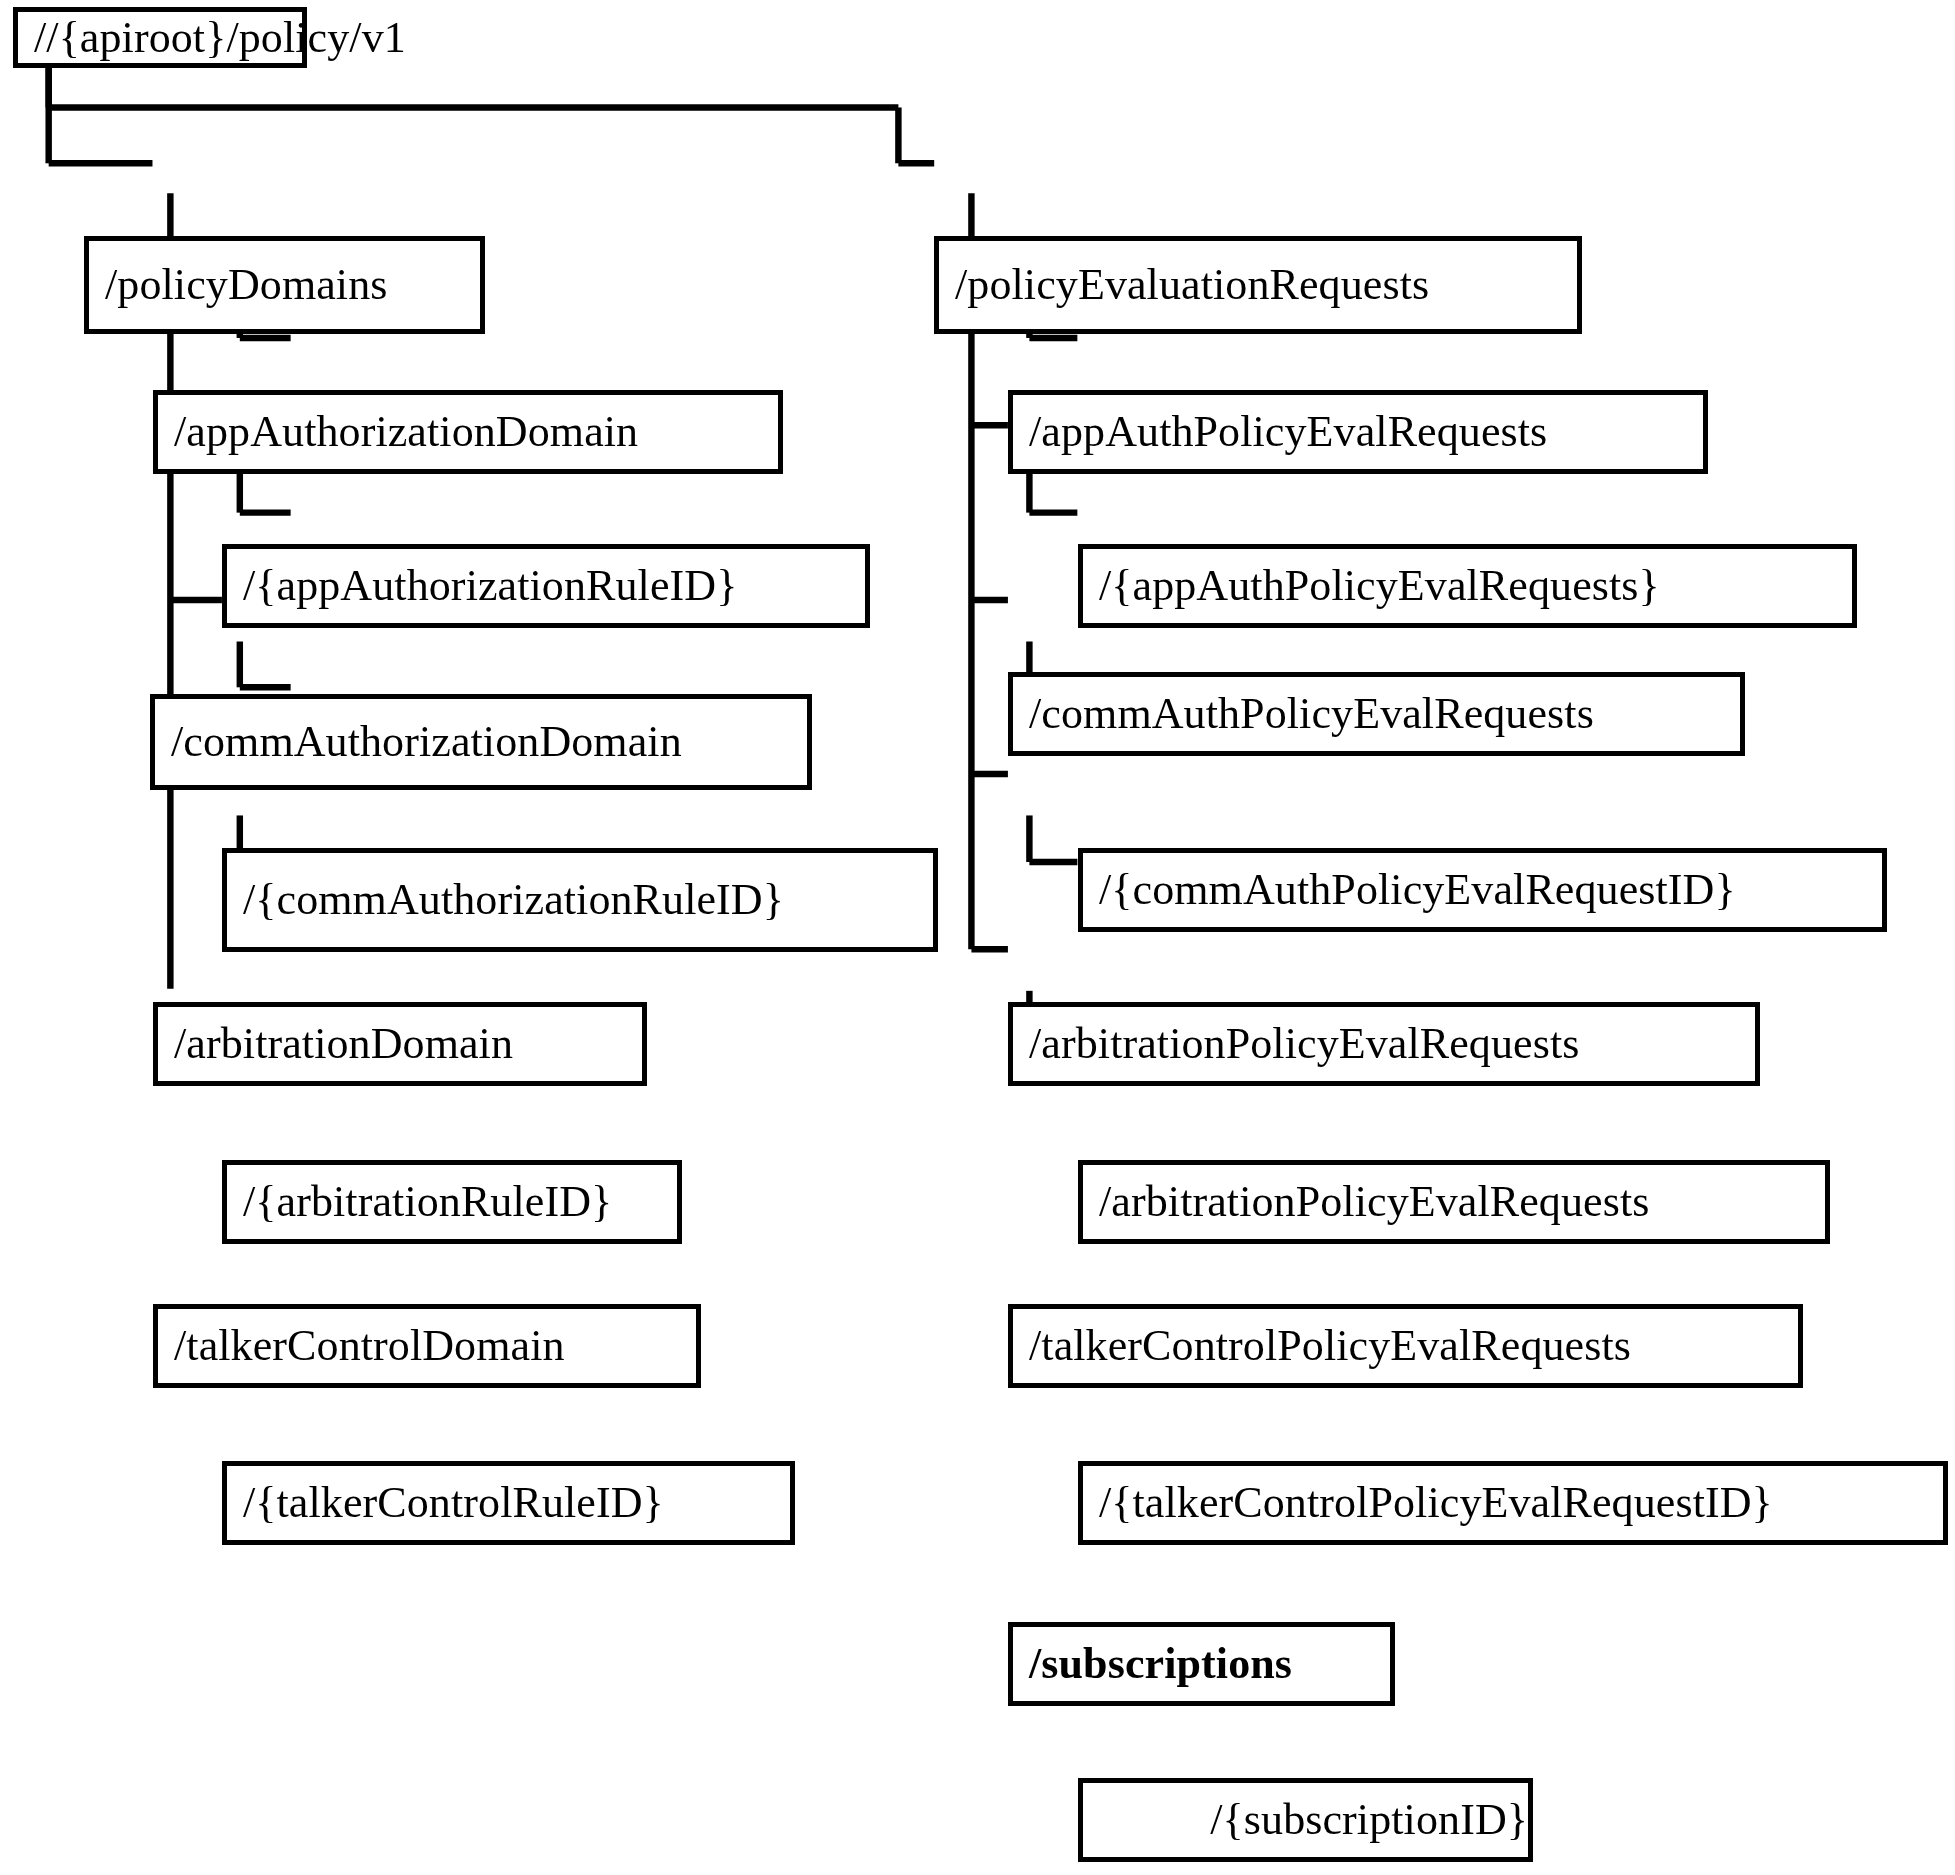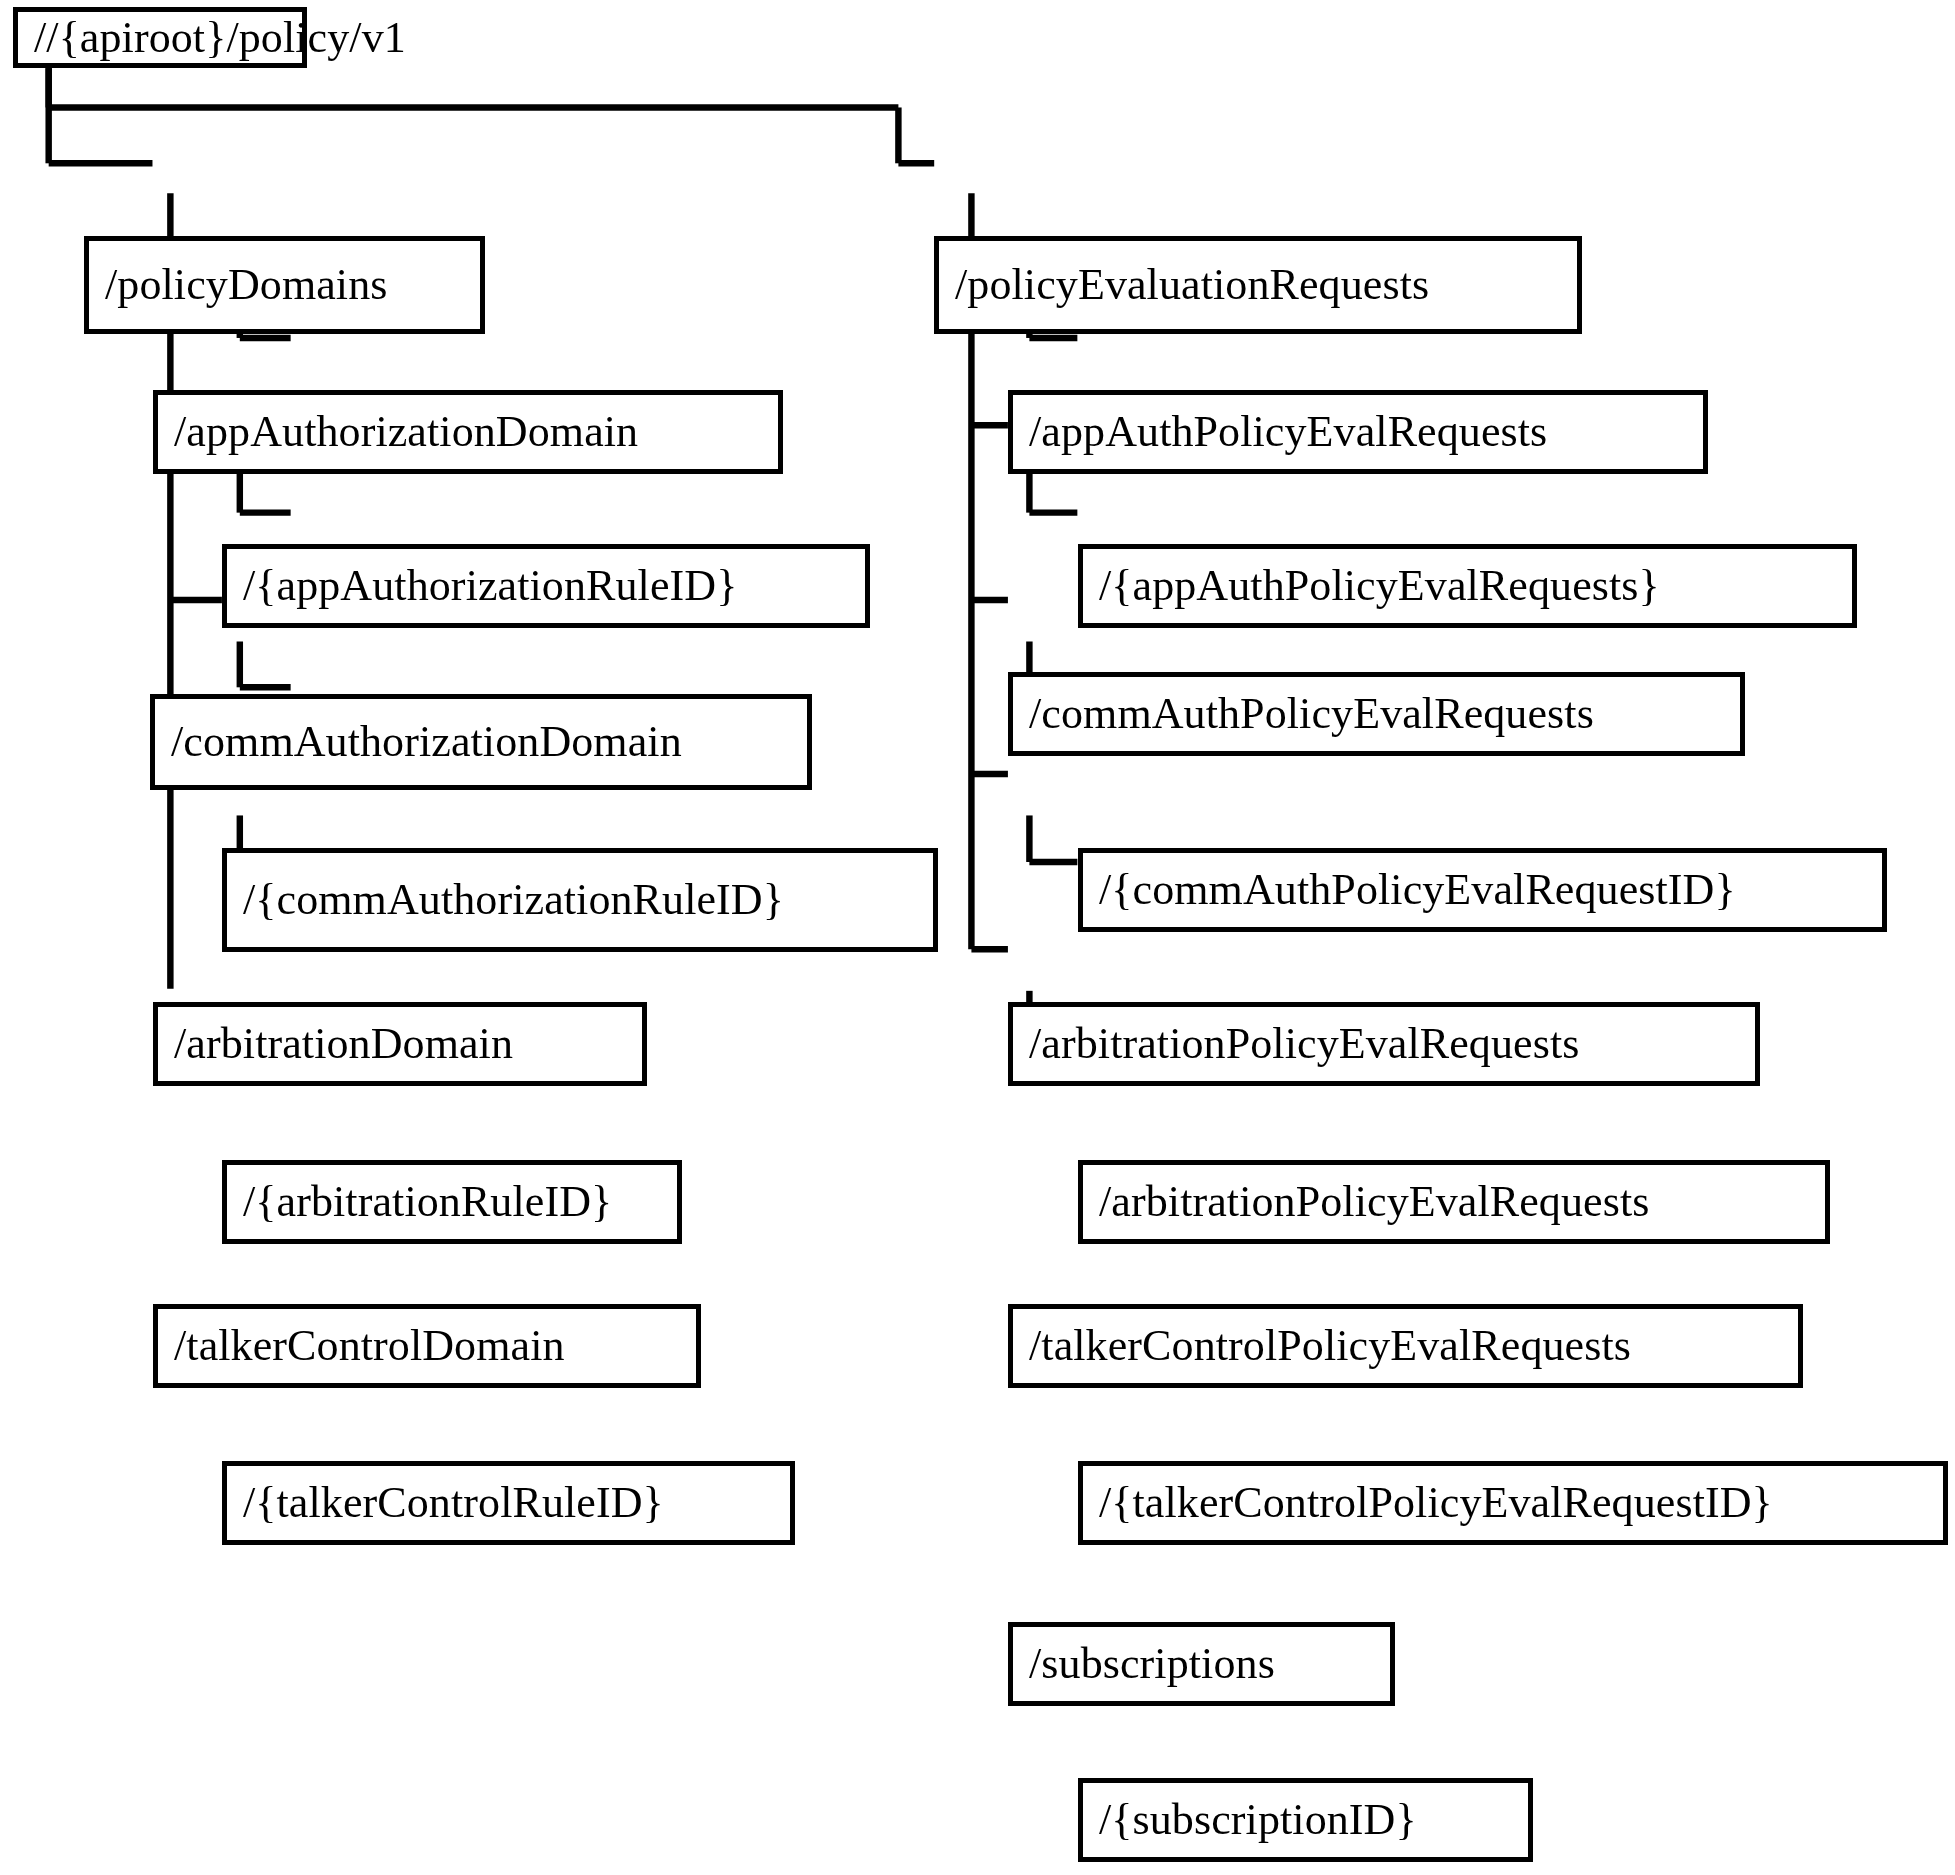--- a/index.html
+++ b/index.html
@@ -159,21 +159,21 @@
     <span class="label">/arbitrationPolicyEvalRequests</span>
   </div>
 
   <div class="node" style="left:1008px; top:1304px; width:795px; height:84px;">
     <span class="label">/talkerControlPolicyEvalRequests</span>
   </div>
   <div class="node" style="left:1078px; top:1461px; width:870px; height:84px;">
     <span class="label">/{talkerControlPolicyEvalRequestID}</span>
   </div>
 
-  <div class="node" style="left:1008px; top:1622px; width:387px; height:84px;">
+  <div class="node" style="left:1008px; top:1622px; width:387px; height:84px;font-weight:bold;">
     <span class="label">/subscriptions</span>
   </div>
-  <div class="node" style="left:1078px; top:1778px; width:455px; height:84px;">
+  <div class="node" style="left:1078px; top:1778px; width:455px; height:84px;justify-content:flex-end;">
     <span class="label">/{subscriptionID}</span>
   </div>
 
 </div>
 
 
 </body></html>

